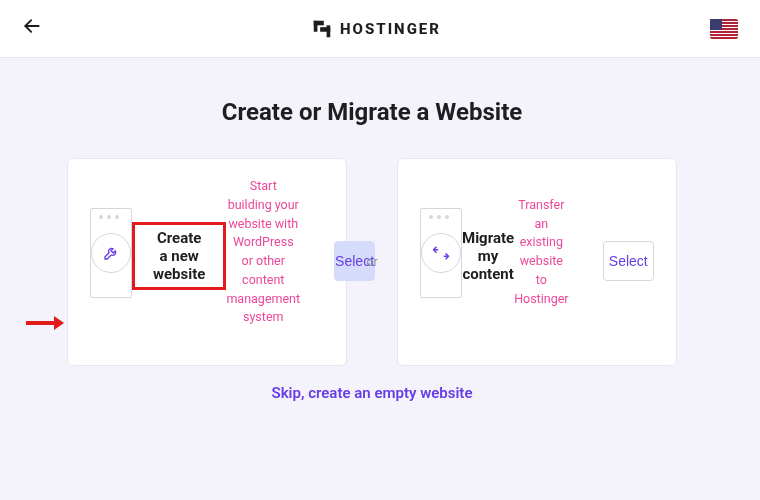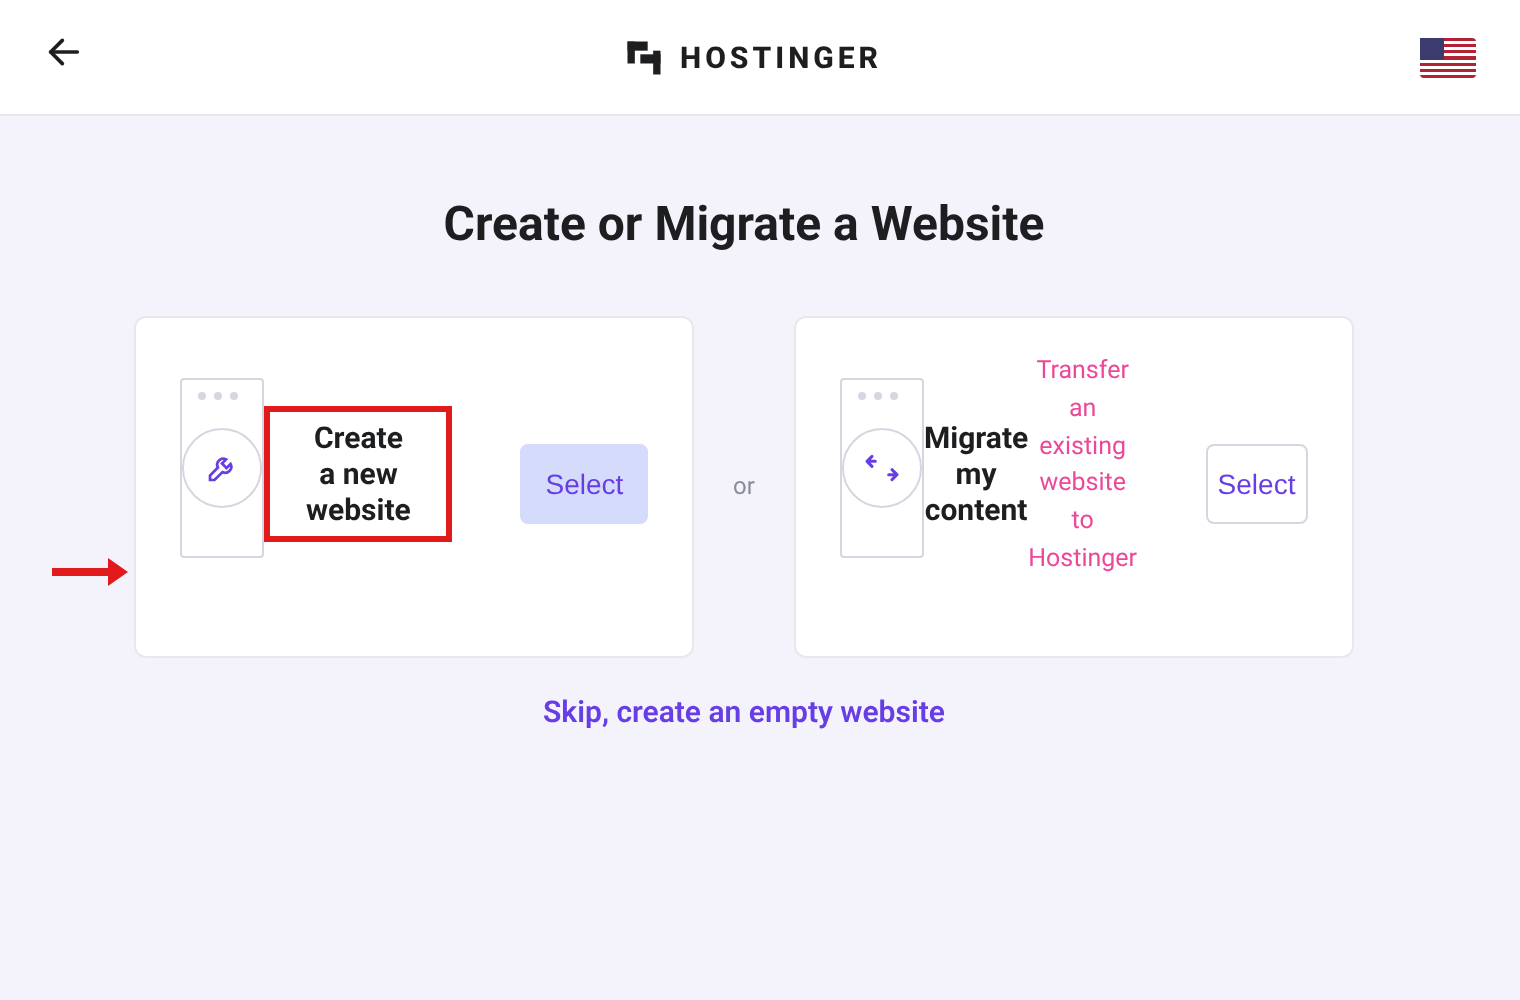--- a/index.html
+++ b/index.html
@@ -224,20 +224,21 @@
           <svg width="18" height="18" viewBox="0 0 24 24" fill="none" stroke="currentColor" stroke-width="1.8">
               <path d="M14.7 6.3a4 4 0 0 0-5.4 5.4L4 17v3h3l5.3-5.3a4 4 0 0 0 5.4-5.4L15 12l-3-3 2.7-2.7z"></path>
             </svg>
         </div>
       </div>
       <div class="card-title">
         <span class="hl">
           <span>Create a new website</span>
         </span>
       </div>
+      <div class="card-desc">Start building your website with WordPress or other content management system</div>
       <button class="btn btn-primary">Select</button>
     </div>
 
     <div class="sep">
       <div class="line-top"></div>
       <div class="or">or</div>
       <div class="line-bot"></div>
     </div>
 
     <div class="card">

